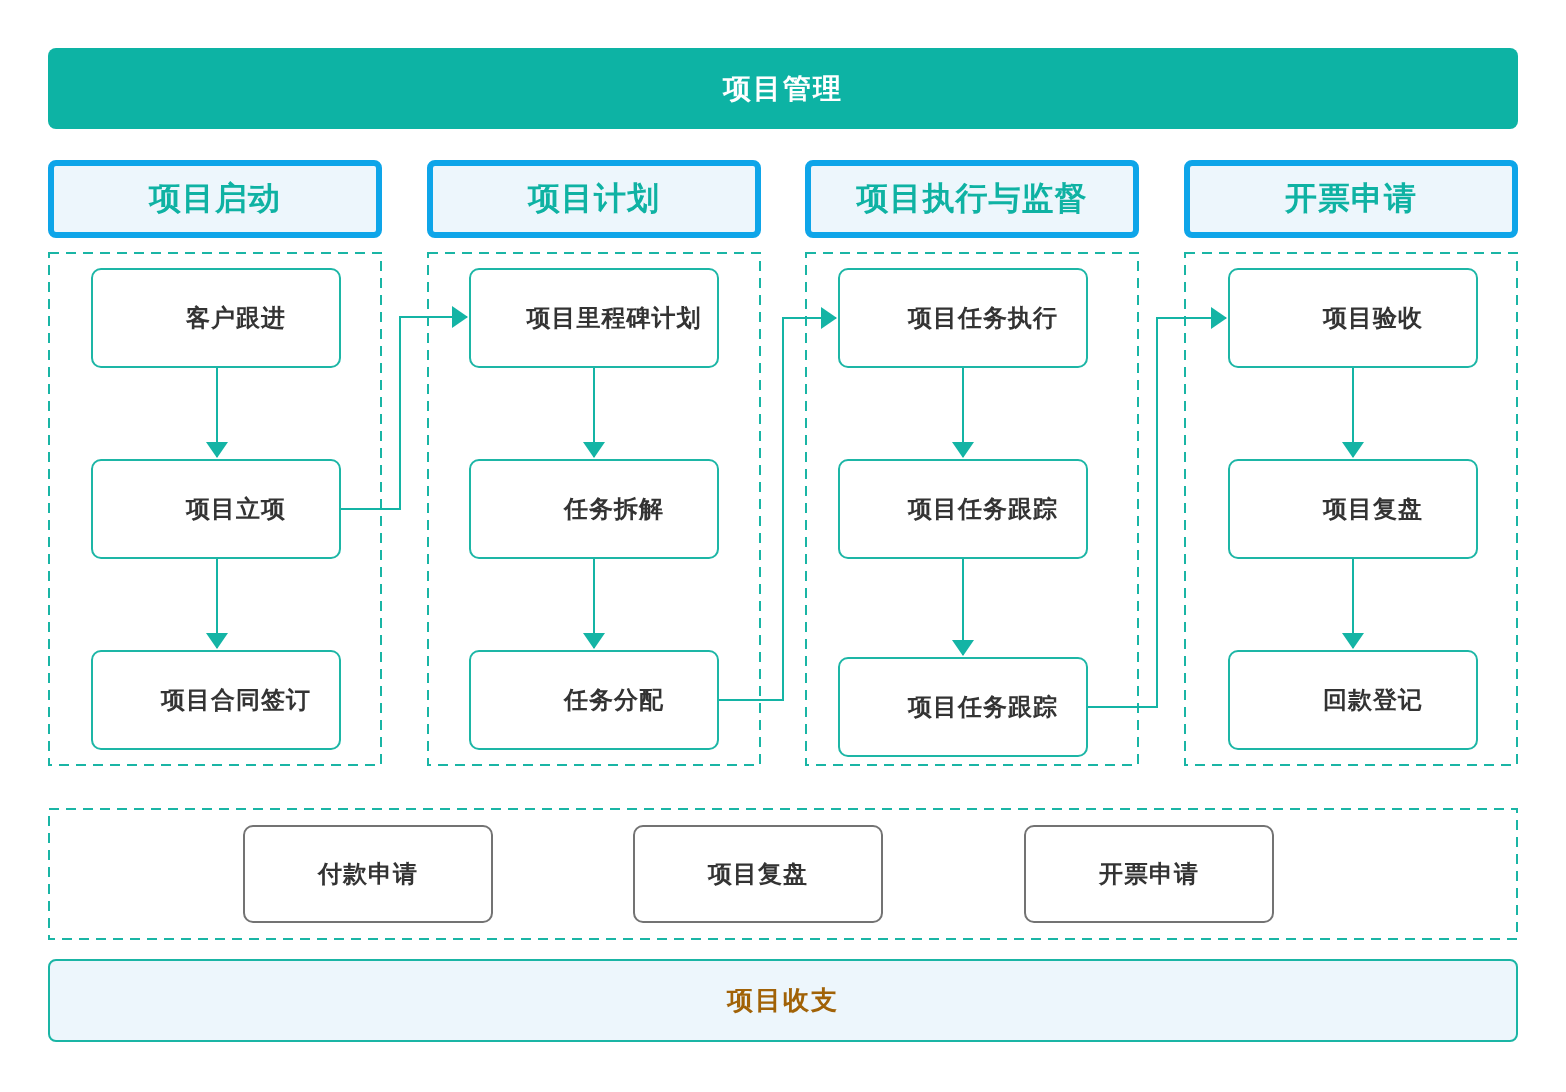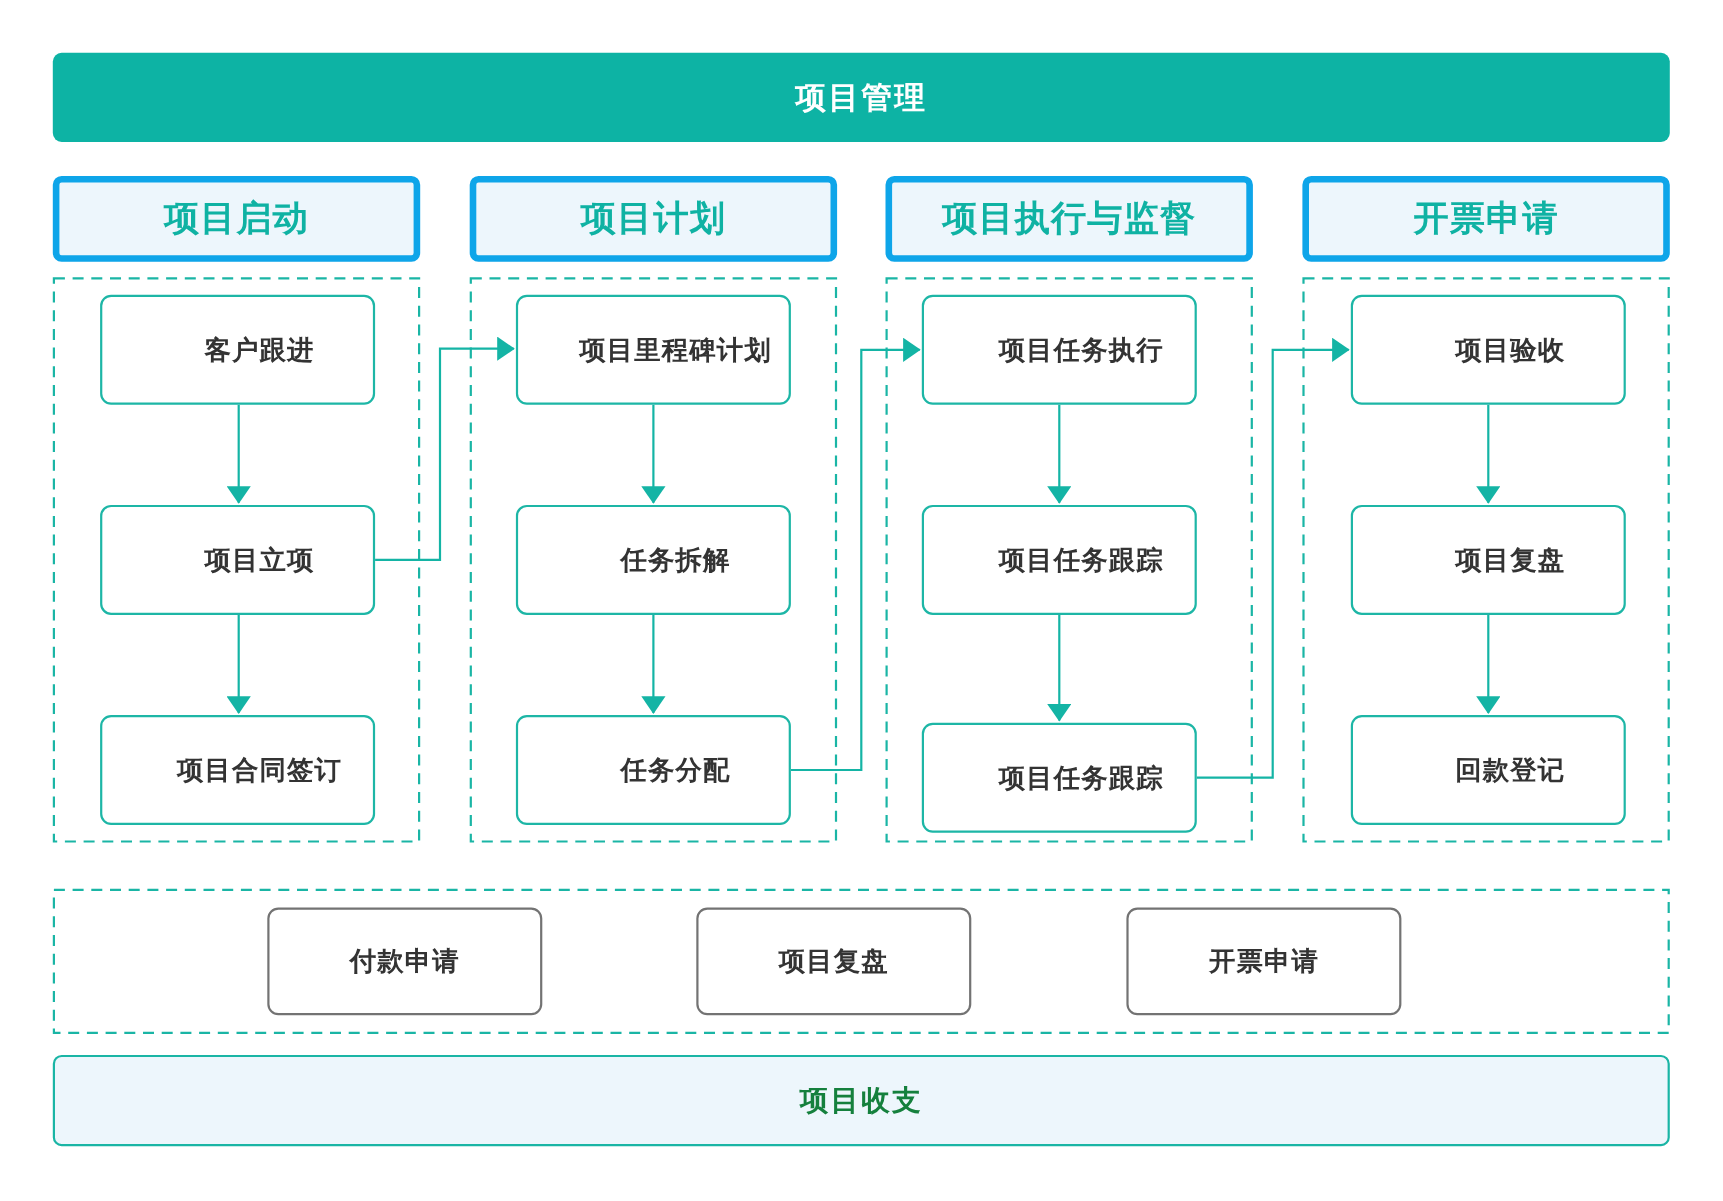--- a/index.html
+++ b/index.html
@@ -39,21 +39,21 @@
     display:flex;align-items:center;justify-content:center;
     color:#333333;font-size:24px;font-weight:700;letter-spacing:1px;
   }
   .f1{left:243px}.f2{left:633px}.f3{left:1024px}
 
   .footer-banner{
     position:absolute;left:48px;top:959px;width:1470px;height:83px;box-sizing:border-box;
     background:#edf6fc;border:2px solid #1ab5a5;border-radius:8px;z-index:1;
     display:flex;align-items:center;justify-content:center;
   }
-  .footer-banner span{color:#15803d;font-size:26px;font-weight:700;letter-spacing:2px;}
+  .footer-banner span{color:#a16207;font-size:26px;font-weight:700;letter-spacing:2px;}
 </style>
 </head>
 <body>
 
 <div class="canvas">
 
   <svg class="overlay" width="1566" height="1092" viewBox="0 0 1566 1092" xmlns="http://www.w3.org/2000/svg">
     <defs>
       <marker id="ah" markerUnits="userSpaceOnUse" markerWidth="16" markerHeight="22" refX="15" refY="11" orient="auto">
         <path d="M0,0 L16,11 L0,22 Z" fill="#14b4a5"></path>

